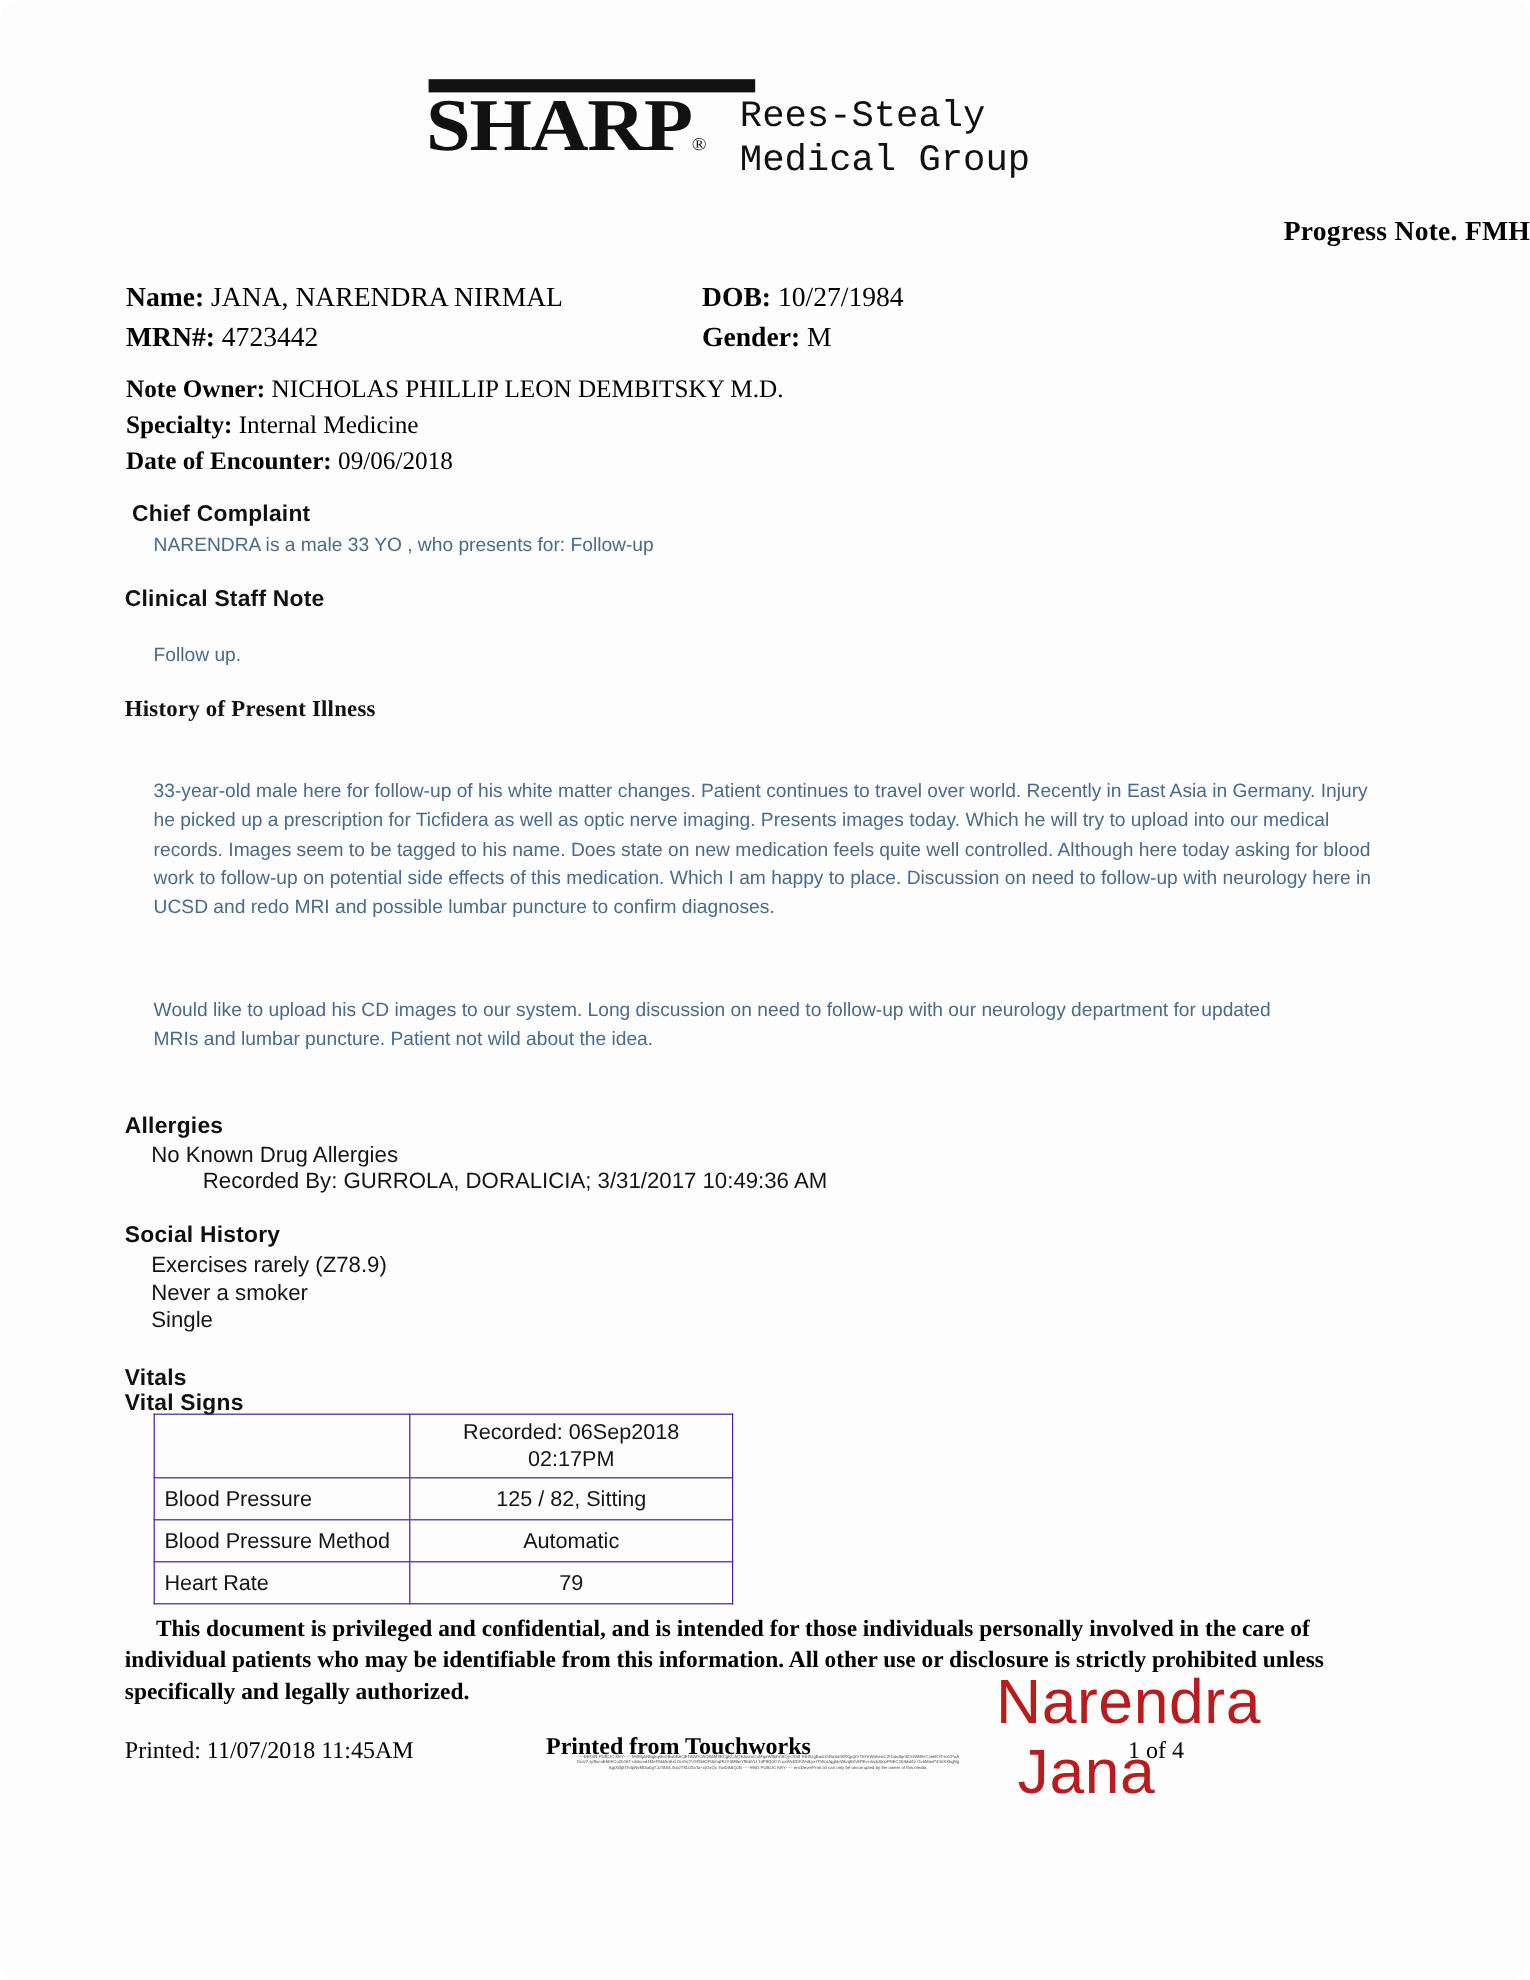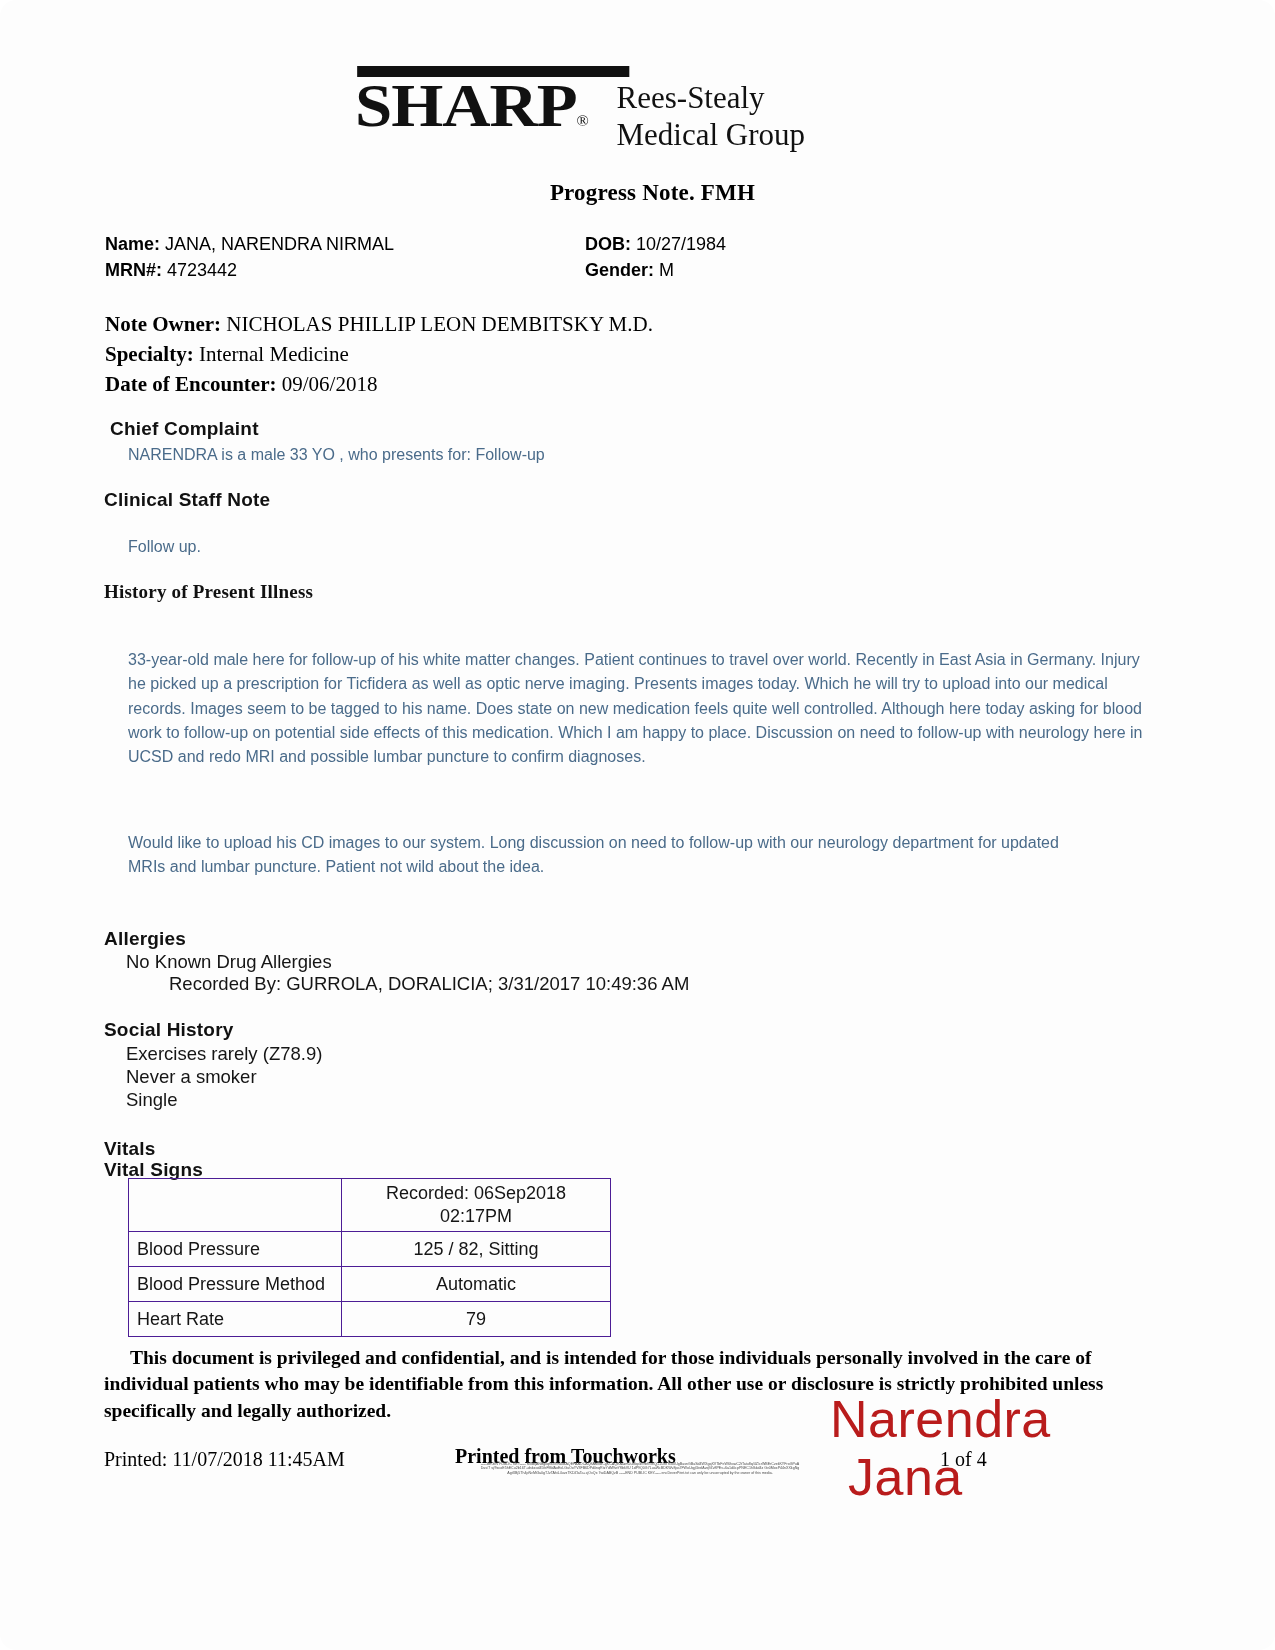--- a/index.html
+++ b/index.html
@@ -50,52 +50,52 @@
     width: 252px;
     height: 11px;
     background: #111;
   }
   .logo-reg {
     font-size: 15px;
     vertical-align: baseline;
     font-weight: normal;
   }
   .logo-words {
-    font-family: Liberation Serif, serif;
+    font-family: Liberation Mono, monospace;
     font-size: 31px;
     line-height: 1.18;
     color: #111;
     margin-left: 46px;
     padding-top: 22px;
     white-space: nowrap;
   }
 
   
   .doc-title {
     position: absolute;
     left: 0;
     top: 180px;
     width: 1275px;
-    text-align: center;
+    text-align: right;
     font-family: "Liberation Serif", serif;
     font-weight: bold;
     font-size: 23px;
     letter-spacing: 0.2px;
     padding-left: 30px;
     box-sizing: border-box;
   }
 
   
   .hdr {
     position: absolute;
     left: 105px;
     top: 232px;
     width: 1000px;
-    font-family: Liberation Sans, sans-serif;
-    font-size: 18px;
+    font-family: Liberation Serif, serif;
+    font-size: 23px;
     line-height: 1.42;
   }
   .hdr-row { display: flex; }
   .hdr-left { width: 400px; }
   .hdr-right { width: 420px; }
   .hdr b { font-weight: bold; }
   .hdr-right.c { text-align: left; padding-left: 80px; }
 
   .hdr2 {
     position: absolute;

